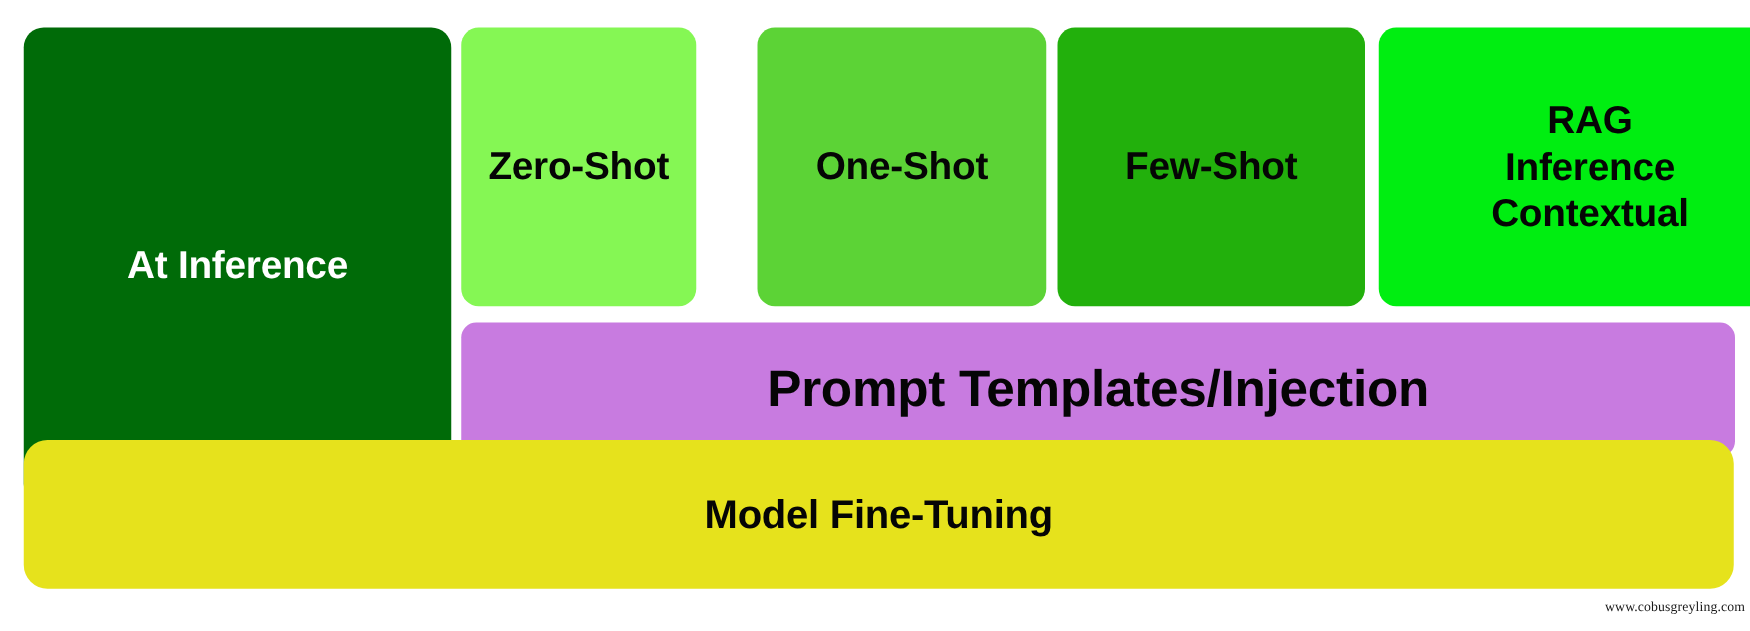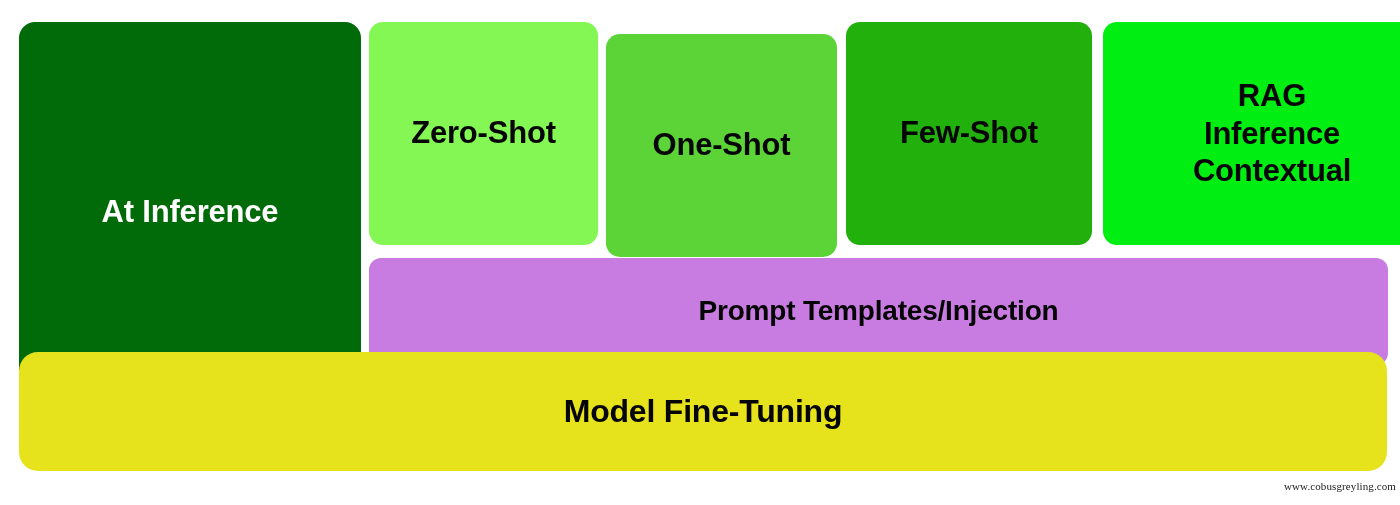--- a/index.html
+++ b/index.html
@@ -50,50 +50,49 @@
 
   
   .card.shot {
     top: 22px;
     height: 223px;
     font-size: 31px;
     border-radius: 14px;
   }
   .card.zero-shot {
     left: 369px;
-    width: 229px;
+    width: 188px;
     background: #85F754;
     align-items: center;
   }
   .card.one-shot {
     left: 606px;
     width: 231px;
     background: #5CD336;
-    margin-top: 12px;
   }
   .card.few-shot {
     left: 846px;
     width: 246px;
     background: #22B00C;
   }
   .card.rag {
     left: 1103px;
     width: 338px;
     background: #00EE11;
     line-height: 1.22;
   }
 
   
   .card.prompt-templates {
     left: 369px;
     top: 258px;
     width: 1019px;
     height: 107px;
     background: #C87BE0;
-    font-size: 28px;
+    font-size: 41px;
     border-radius: 12px;
   }
 
   
   .card.fine-tuning {
     left: 19px;
     top: 352px;
     width: 1368px;
     height: 119px;
     background: #E6E21C;

